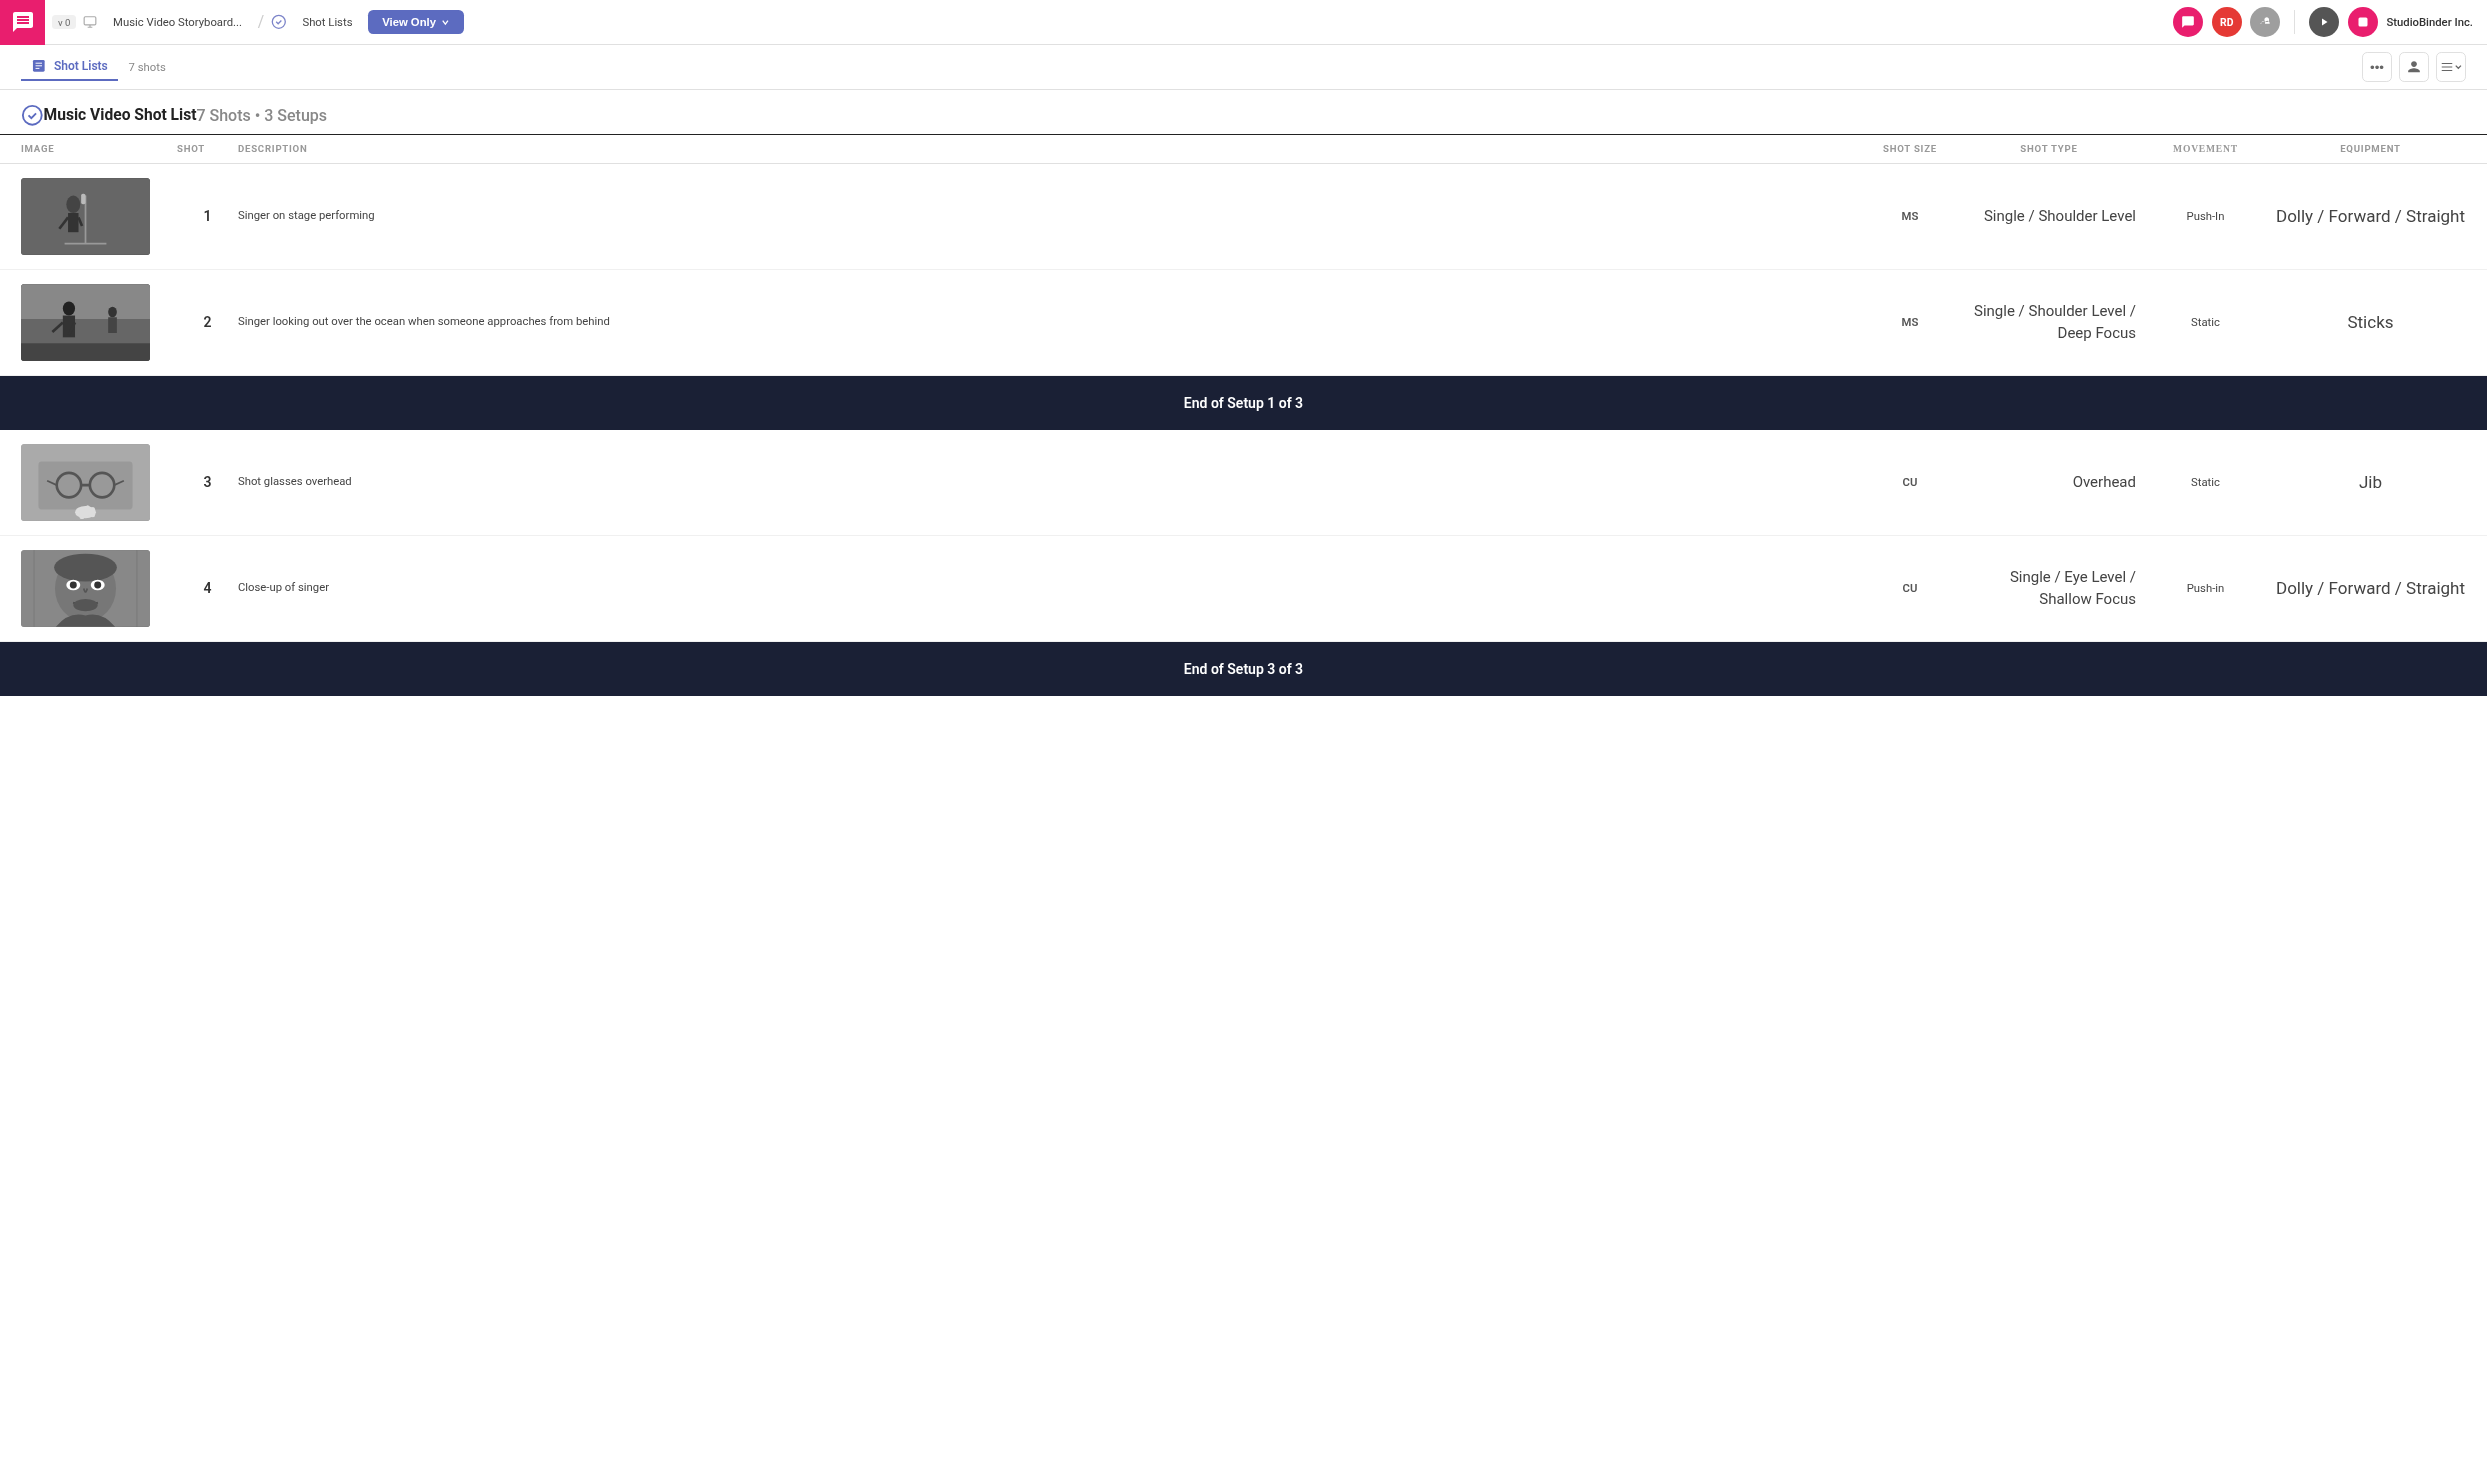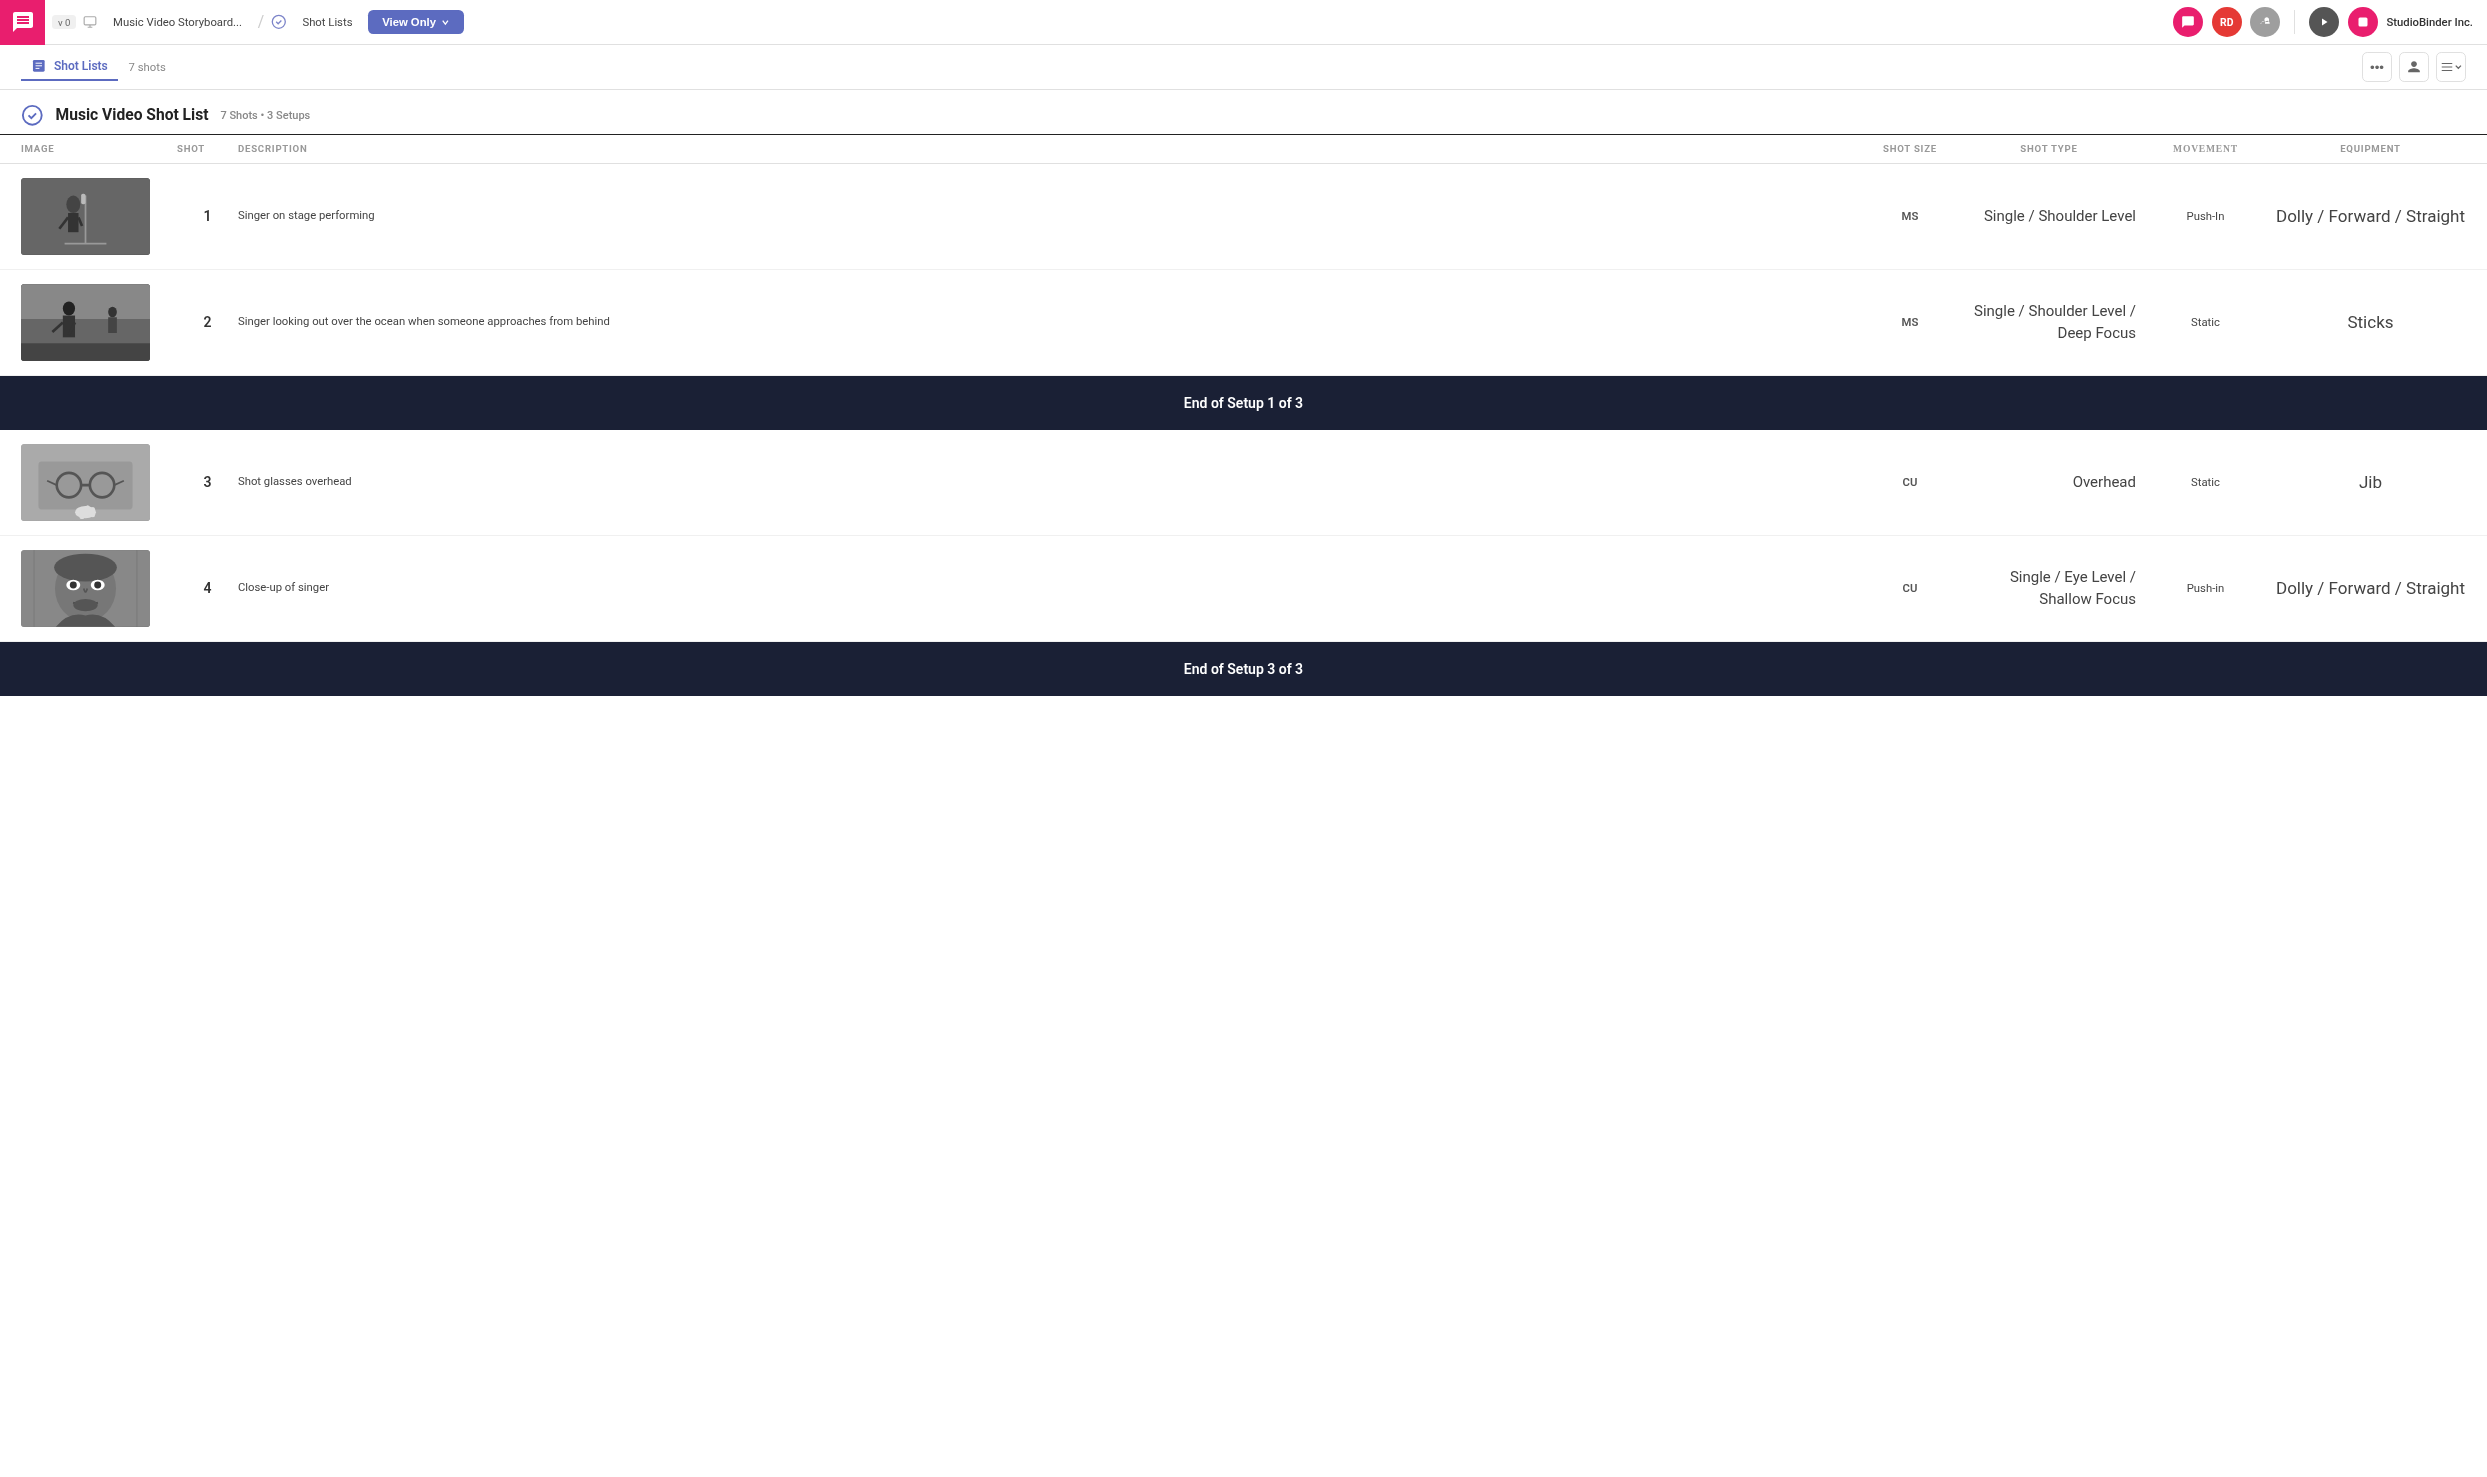--- a/index.html
+++ b/index.html
@@ -62,24 +62,24 @@
     .icon-btn {
       width: 30px; height: 30px; border-radius: 5.2px;
       border: 0.9px solid #e0e0e0; background: #fff;
       display: flex; align-items: center; justify-content: center;
       cursor: pointer; color: #666;
     }
 
     
     .page-header {
       display: flex; align-items: center; padding: 14px 21px 7px;
-      gap: 12px; border-bottom: 1.7px solid #222;
+      gap: 0; border-bottom: 1.7px solid #222;
     }
     .page-title { font-size: 15.6px; font-weight: 700; color: #222; }
-    .page-stats { font-size: 11px; color: #888; font-weight: 500; }
+    .page-stats { font-size: 16px; color: #888; font-weight: 500; }
 
     
     .table-header {
       display: grid;
       grid-template-columns: 156px 61px 1fr 104px 174px 139px 191px;
       padding: 8.7px 21px; background: #fff;
       border-bottom: 0.9px solid #e0e0e0;
     }
     .col-header {
       font-size: 9.6px; font-weight: 700; color: #999;

